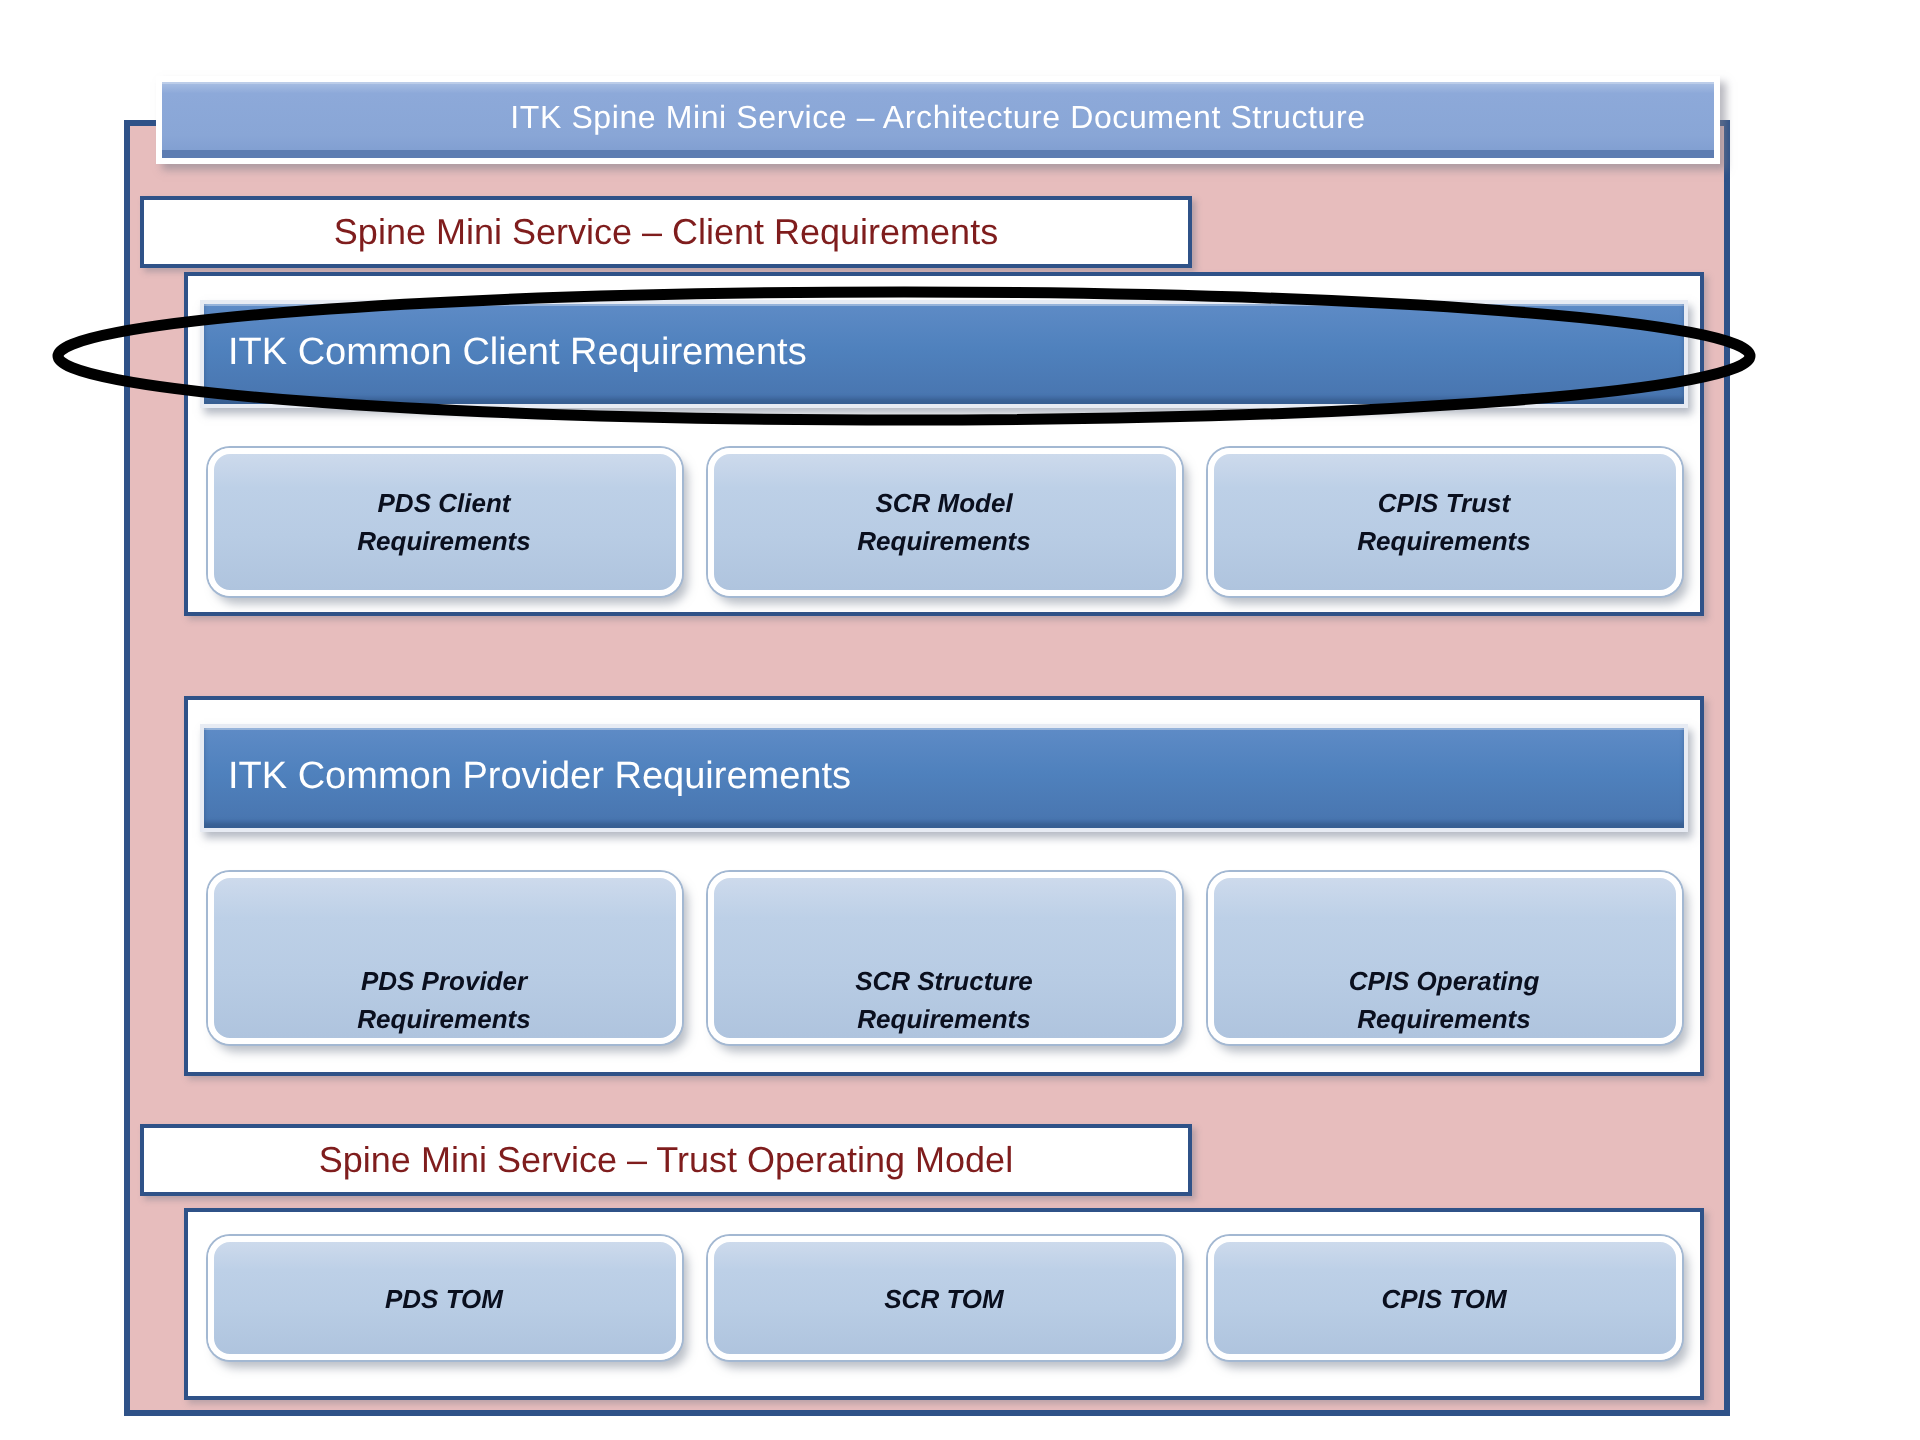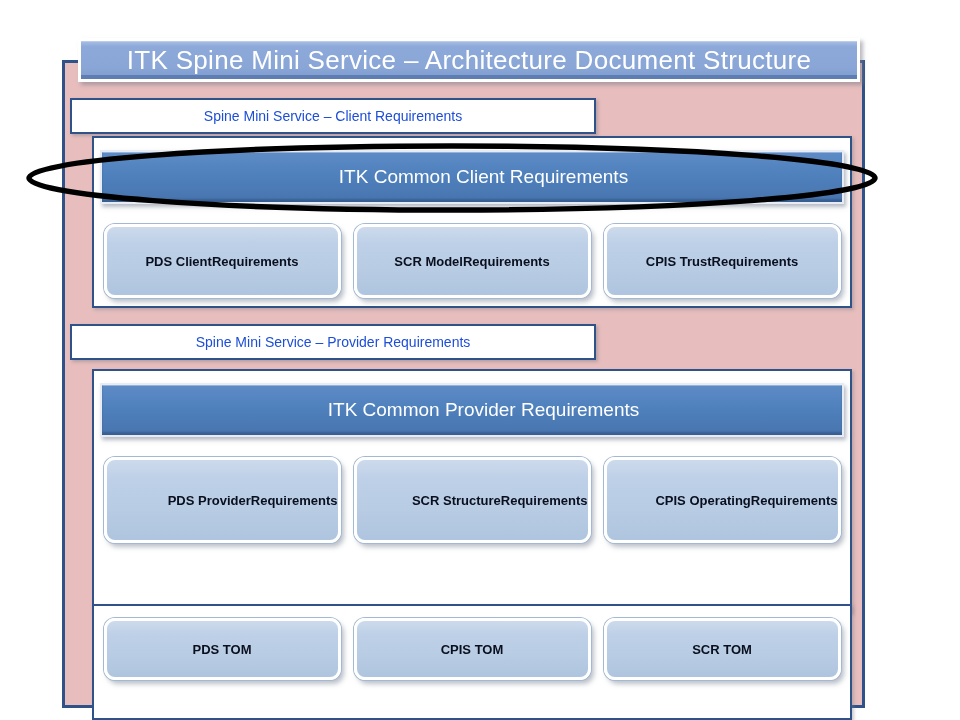--- a/index.html
+++ b/index.html
@@ -19,69 +19,69 @@
 
   
   .title-bar {
     position:absolute; left:78px; top:38px; width:782px; height:44px;
     box-sizing:border-box;
     border:3px solid #ffffff;
     background:linear-gradient(180deg,#A9BFE3 0%, #8DA9D9 15%, #89A6D6 70%, #7E9CCF 100%);
     box-shadow:3px 3px 4px rgba(125,125,138,.55), inset 0 -4px 0 #5E7DB2, inset 0 1px 0 #BCCDE9;
     display:flex; align-items:center; justify-content:center;
   }
-  .title-bar span { color:#ffffff; font-size:26px; letter-spacing:.3px; }
+  .title-bar span { color:#ffffff; font-size:16px; letter-spacing:.3px; }
 
   
   .section-label {
     position:absolute; left:70px; width:526px; height:36px;
     box-sizing:border-box;
     background:#ffffff;
     border:2px solid #2F5288;
     box-shadow:2px 2px 3px rgba(125,125,138,.45);
     display:flex; align-items:center; justify-content:center;
   }
-  .section-label span { color:#1d4ed8; font-size:14px; }
+  .section-label span { color:#7f1d1d; font-size:18px; }
 
   
   .container {
     position:absolute; left:92px; width:760px;
     box-sizing:border-box;
     background:#ffffff;
     border:2px solid #2F5288;
     box-shadow:2px 2px 3px rgba(125,125,138,.4);
   }
 
   
   .common-bar {
     margin:12px 6px 0 6px; height:54px;
     box-sizing:border-box;
     border:2px solid #E7EBF3;
     background:linear-gradient(180deg,#5E8BC6 0%, #4F81BD 45%, #4874AE 100%);
     box-shadow:2px 3px 4px rgba(110,120,140,.5), inset 0 -3px 2px rgba(25,55,95,.35), inset 0 1px 0 rgba(255,255,255,.35);
     display:flex; align-items:center;
-    padding-left:23px;
-    justify-content:center;
+    padding-left:12px;
   }
   .common-bar span { color:#ffffff; font-size:19px; }
 
   
   .box-row { display:flex; justify-content:center; gap:13px; }
   .row-gap-lg { margin-top:20px; }
   .row-gap-sm { margin-top:12px; }
 
   .doc-box {
     width:237px;
     box-sizing:border-box;
     border:3px solid #ffffff;
     border-radius:11px;
     background:linear-gradient(180deg,#CDDAEC 0%, #BDD0E7 25%, #B8CCE4 60%, #AFC4DE 100%);
     box-shadow:0 0 0 1px #A3B8D2, 3px 4px 5px rgba(120,130,145,.5);
-    display:flex; flex-direction:row; align-items:center; justify-content:center;
+    display:flex; flex-direction:column; align-items:center; justify-content:center;
     text-align:center;
+    font-style:italic;
   }
   .h-client   { height:74px; }
   .h-provider { height:86px;justify-content:flex-end; }
   .h-tom      { height:62px; }
   .doc-box .l { display:block; color:#0A0F1E; font-size:13px; font-weight:bold; line-height:19px; }
 
   
   .annotation-layer {
     position:absolute; left:0; top:0; width:960px; height:720px;
     pointer-events:none;
@@ -115,55 +115,55 @@
         <span class="l">SCR Model</span>
         <span class="l">Requirements</span>
       </div>
       <div class="doc-box h-client">
         <span class="l">CPIS Trust</span>
         <span class="l">Requirements</span>
       </div>
     </div>
   </div>
 
-  <div class="section-label" style="top:324px">
-    <span>Spine Mini Service – Provider Requirements</span>
-  </div>
 
-  <div class="container" style="top:369px;height:244px">
+  <div class="container" style="top:348px;height:190px">
     <div class="common-bar">
       <span>ITK Common Provider Requirements</span>
     </div>
     <div class="box-row row-gap-lg">
       <div class="doc-box h-provider">
         <span class="l">PDS Provider</span>
         <span class="l">Requirements</span>
       </div>
       <div class="doc-box h-provider">
         <span class="l">SCR Structure</span>
         <span class="l">Requirements</span>
       </div>
       <div class="doc-box h-provider">
         <span class="l">CPIS Operating</span>
         <span class="l">Requirements</span>
       </div>
     </div>
   </div>
 
+  <div class="section-label" style="top:562px">
+    <span>Spine Mini Service – Trust Operating Model</span>
+  </div>
 
-  <div class="container" style="top:604px;height:116px">
+  <div class="container" style="top:604px;height:96px">
     <div class="box-row row-gap-sm">
       <div class="doc-box h-tom">
         <span class="l">PDS TOM</span>
       </div>
       <div class="doc-box h-tom">
-        <span class="l">CPIS TOM</span>
+        <span class="l">SCR TOM</span>
       </div>
       <div class="doc-box h-tom">
-        <span class="l">SCR TOM</span>
+        <span class="l">CPIS TOM</span>
       </div>
     </div>
   </div>
 
   <svg class="annotation-layer" viewBox="0 0 960 720">
     <ellipse cx="452" cy="178" rx="423" ry="32" fill="none" stroke="#000000" stroke-width="5.5"></ellipse>
   </svg>
 
 </div>
 

